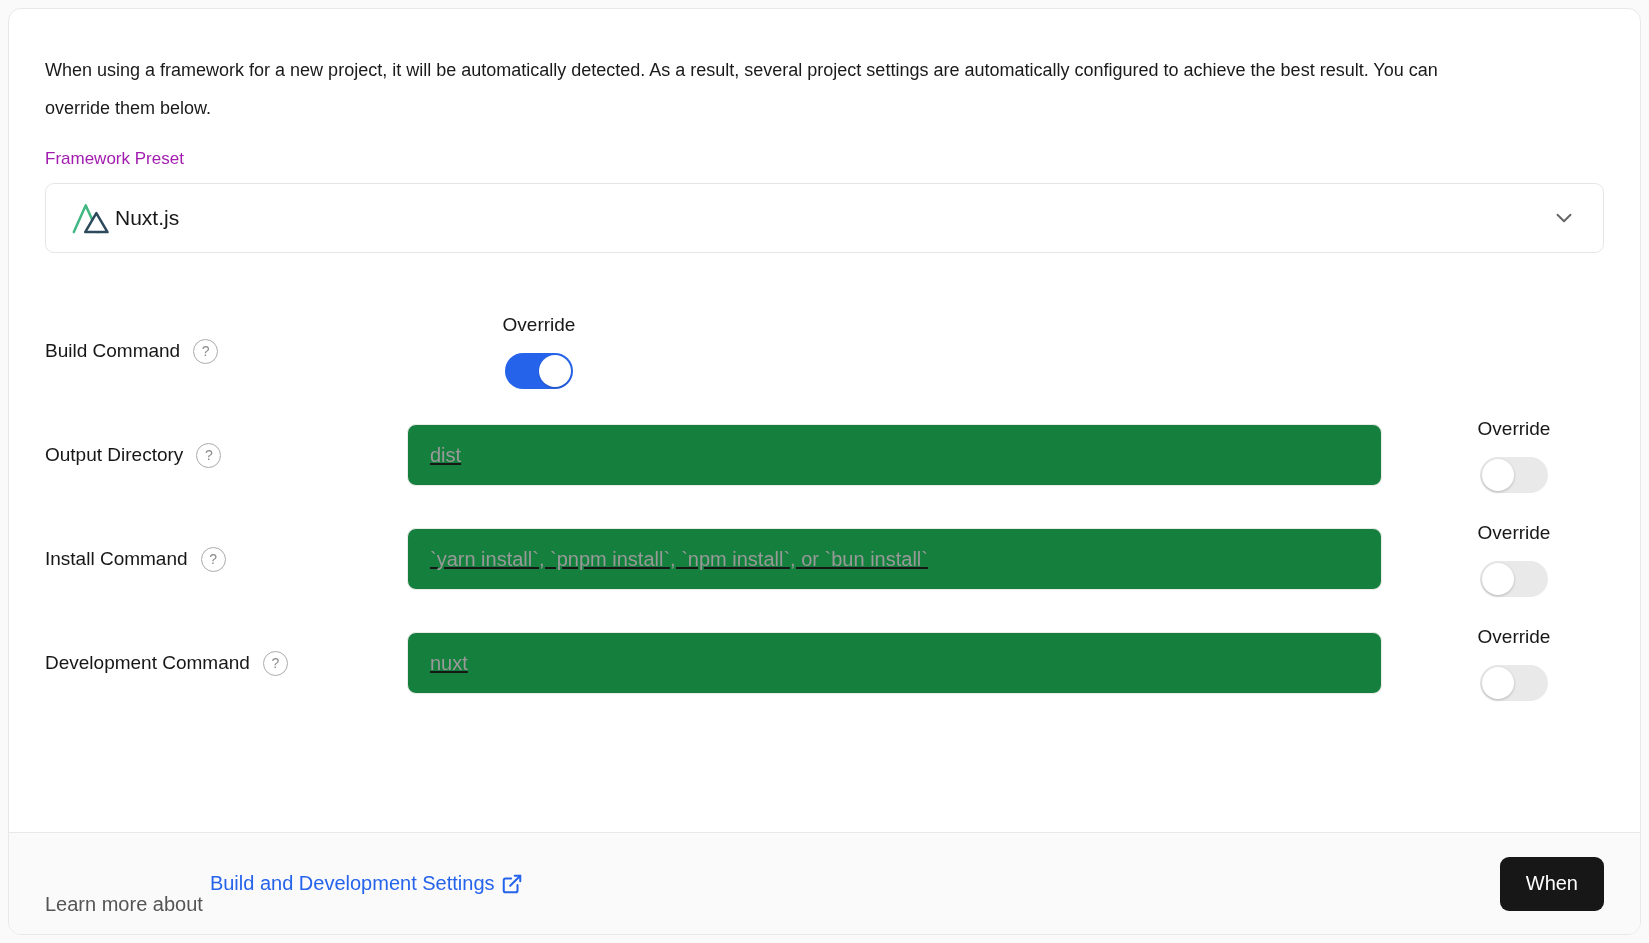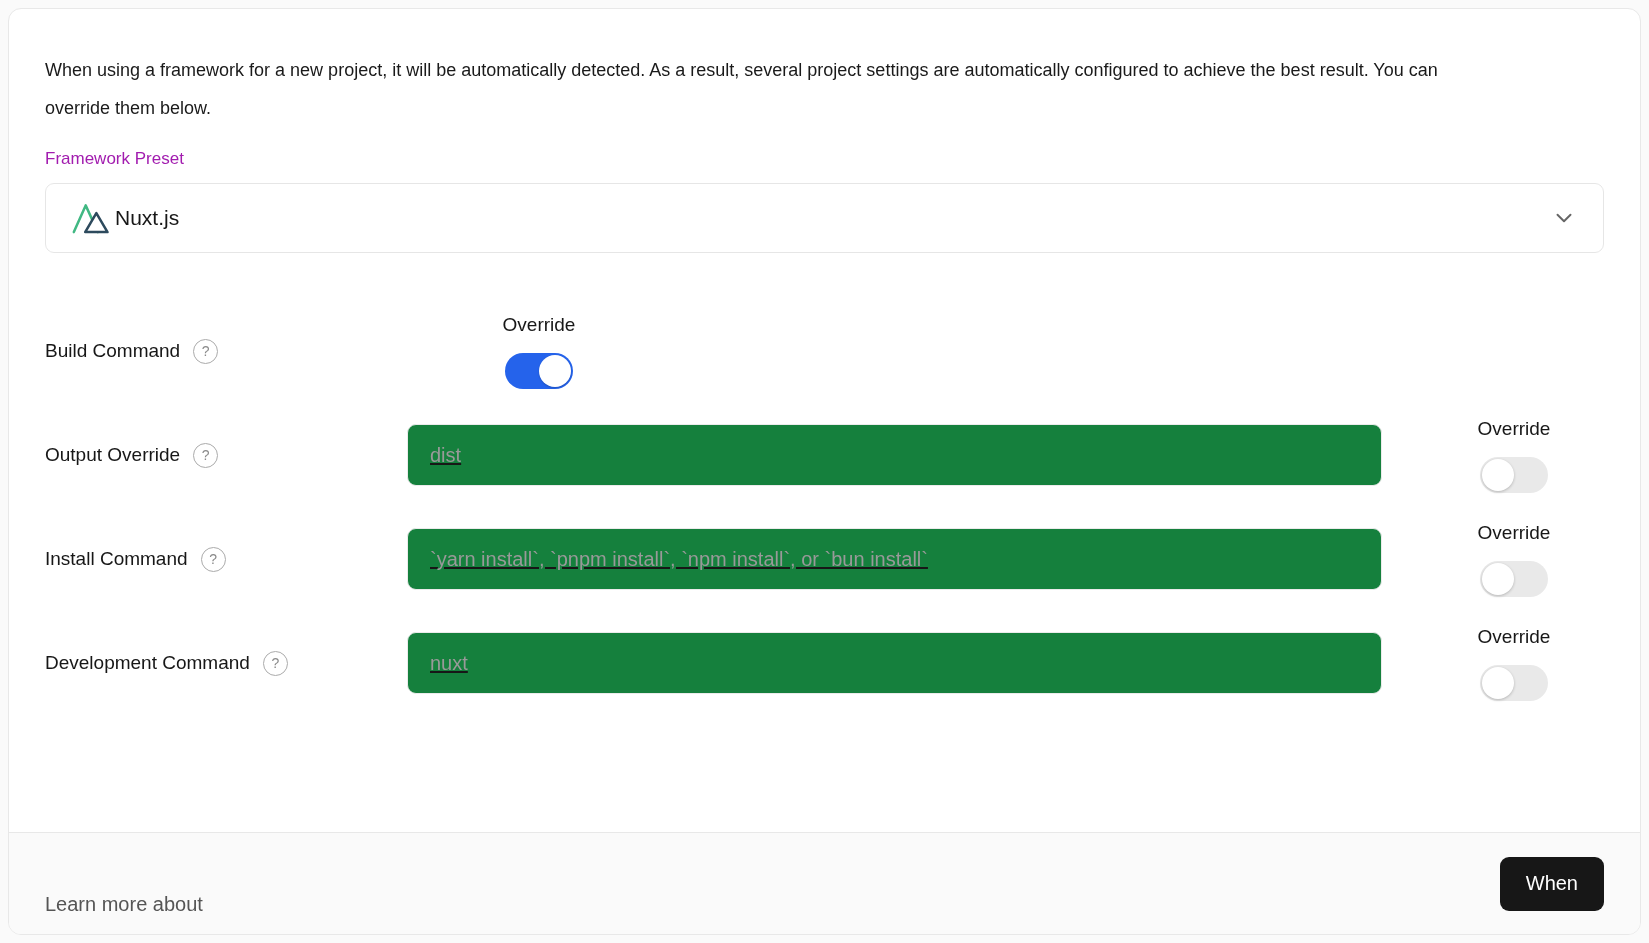--- a/index.html
+++ b/index.html
@@ -142,21 +142,21 @@
         <div class="row-right">
           <span class="override-label">Override</span>
           <div class="toggle" data-on="true">
             <div class="knob"></div>
           </div>
         </div>
       </div>
 
       <div class="row">
         <div class="row-label">
-          <span>Output Override</span>
+          <span>Output Directory</span>
           <span class="help">?</span>
         </div>
         <input type="text" class="muted" disabled="" value="" placeholder="dist" style="">
         <div class="row-right">
           <span class="override-label">Override</span>
           <div class="toggle" data-on="false">
             <div class="knob"></div>
           </div>
         </div>
       </div>
@@ -188,16 +188,26 @@
           </div>
         </div>
       </div>
 
     </div>
   </div>
 
   <div class="footer">
     <div class="learn">
       <span class="prefix">Learn more about</span>
+      <a href="#">
+        <span>Build and Development Settings</span>
+        <span>
+          <svg width="22" height="22" viewBox="0 0 24 24" fill="none" stroke="#2563eb" stroke-width="2.2" stroke-linecap="round" stroke-linejoin="round">
+            <path d="M18 13v6a2 2 0 0 1-2 2H5a2 2 0 0 1-2-2V8a2 2 0 0 1 2-2h6"></path>
+            <polyline points="15 3 21 3 21 9"></polyline>
+            <line x1="10" y1="14" x2="21" y2="3"></line>
+          </svg>
+        </span>
+      </a>
     </div>
     <button class="save-btn">When</button>
   </div>
 </div>
 
 </body></html>

